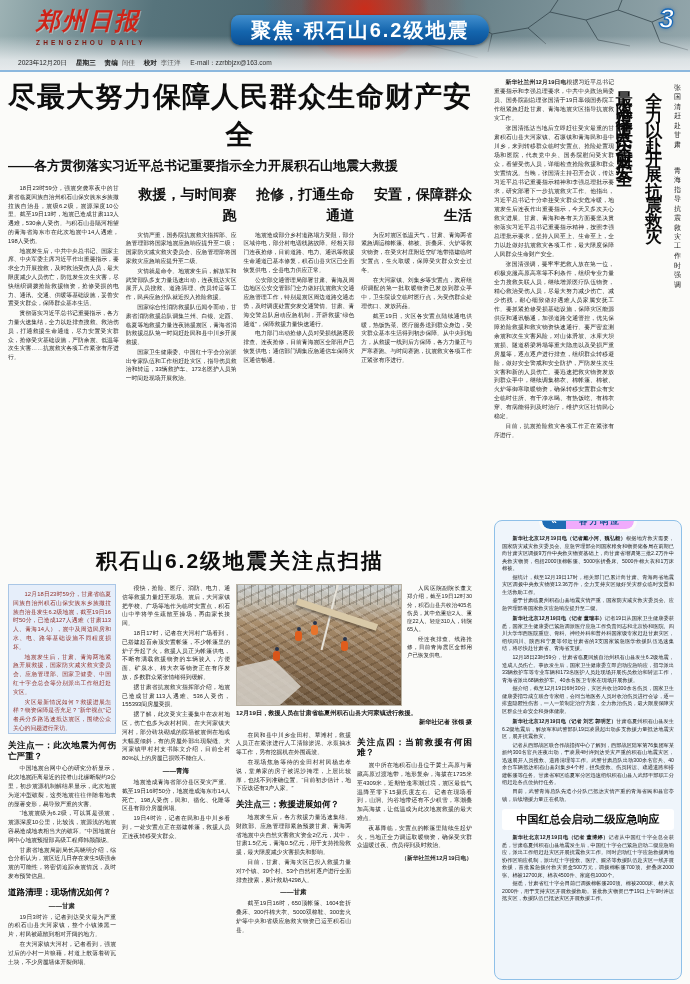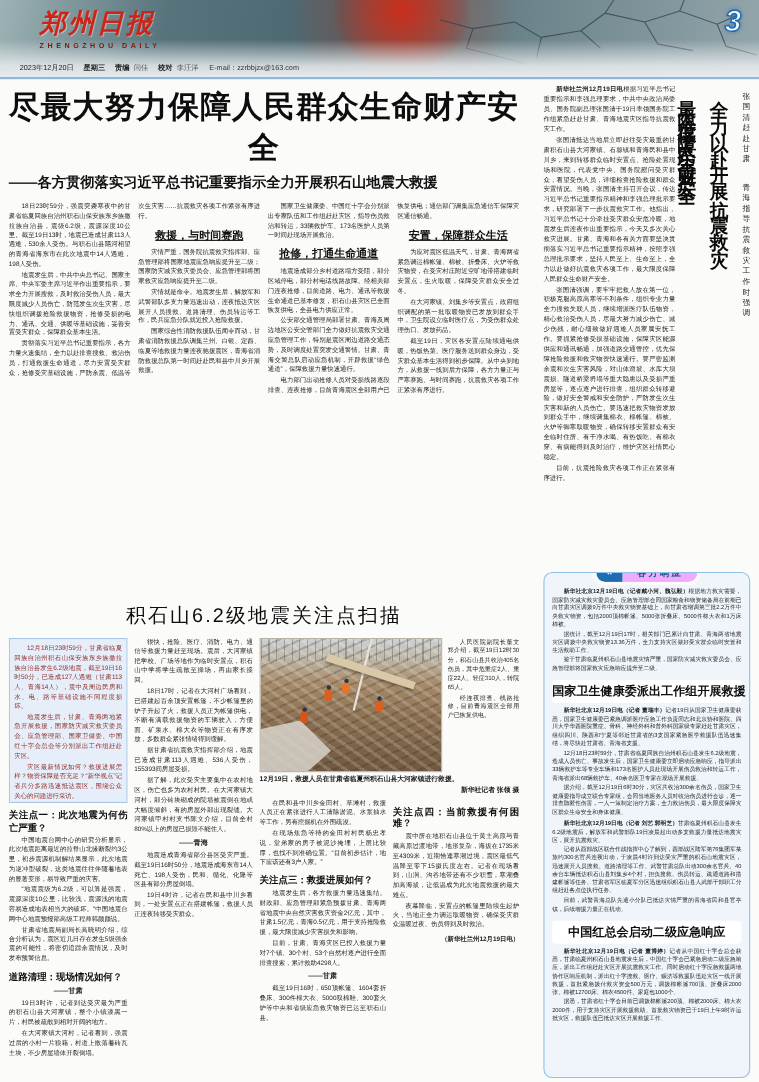--- a/index.html
+++ b/index.html
@@ -38,24 +38,24 @@
   .rightcol{flex:1;min-width:0;display:flex;flex-direction:column;}
 
   p{margin:0;text-indent:2em;}
   .cols4 p,.scol p,.zgq-body p,.resp-body p,.intro-box p,.photo-side p{margin:0 0 1px;}
 
   
   .mainhead{font-size:28px;font-weight:bold;text-align:center;margin:0 0 3px;letter-spacing:1px;color:#0d0d0d;}
   .subhead{font-size:13px;font-weight:bold;margin:0 0 9px;color:#111;}
   .cols4{height:352px;overflow:hidden;columns:4;column-gap:7px;
       font-size:5.8px;line-height:1.52;text-align:justify;color:#222;}
-  p.sub{font-weight:bold;text-align:center;text-indent:0;font-size:10px;margin:5px 0 4px;color:#101010;text-decoration:underline;}
-
-  
-  .scanhead{font-size:18px;font-weight:normal;text-align:center;margin:11px 0 9px;letter-spacing:2px;color:#0d0d0d;}
+  p.sub{font-weight:bold;text-align:right;text-indent:0;font-size:14px;margin:5px 0 4px;color:#101010;}
+
+  
+  .scanhead{font-size:21px;font-weight:bold;text-align:center;margin:11px 0 9px;letter-spacing:2px;color:#0d0d0d;}
   .scan-grid{display:flex;gap:6px;height:414px;overflow:hidden;}
   .scol{font-size:5.8px;line-height:1.52;text-align:justify;overflow:hidden;color:#222;}
   .c1,.c2{width:108px;flex:none;height:414px;}
   .intro-box{background:#e6eefa;border:1px solid #a9c6e6;padding:5px 4px;color:#8f2f28;
       height:138px;overflow:hidden;font-size:5.8px;line-height:1.52;text-align:justify;margin-bottom:5px;}
   p.h3{font-weight:bold;font-size:8.6px;line-height:1.25;text-indent:0;margin:6px 0 3px;color:#0d0d0d;}
   p.h4{font-weight:bold;font-size:6.6px;text-align:center;text-indent:0;margin:3px 0 2px;}
   p.end{text-align:right;text-indent:0;font-weight:bold;margin-top:4px;}
   .pwrap{flex:1;min-width:0;display:flex;flex-direction:column;}
   .photo-row{display:flex;gap:5px;height:122px;flex:none;}
@@ -119,20 +119,21 @@
         <path d="M190 12 L198 0"></path>
           <path d="M258 10 L262 0"></path>
           <path d="M96 52 L118 58"></path>
       </g>
     </svg>
     <div class="hd-fade"></div>
     <div class="logo">
       <div class="logo-cn">郑州日报</div>
       <div class="logo-en">ZHENGZHOU DAILY</div>
     </div>
+    <div class="banner">聚焦·积石山6.2级地震</div>
     <div class="pageno">3</div>
     <div class="dateline">
       <span>2023年12月20日</span>
       <b>星期三</b>
       <b>责编</b>
       <span class="soft">闫佳</span>
       <b>校对</b>
       <span class="soft">李汪洋</span>
       <span class="mail">E-mail：zzrbbjzx@163.com</span>
     </div>
@@ -255,21 +256,20 @@
           <span class="pill-label">各方响应</span>
         </div>
         <article class="resp">
           <div class="resp-body">
               <p><b class="lead">新华社北京12月19日电（记者戴小河、魏弘毅）</b><span>根据地方救灾需要，国家防灾减灾救灾委员会、应急管理部会同国家粮食和物资储备局在前期已向甘肃灾区调拨9万件中央救灾物资基础上，向甘肃省增调第三批2.2万件中央救灾物资，包括2000顶棉帐篷、5000张折叠床、5000件棉大衣和1万床棉被。</span></p>
               <p><b class="lead"></b><span>据统计，截至12月19日17时，相关部门已累计向甘肃、青海两省地震灾区调拨中央救灾物资13.36万件，全力支持灾区做好受灾群众临时安置和生活救助工作。</span></p>
               <p><b class="lead"></b><span>鉴于甘肃临夏州积石山县地震灾情严重，国家防灾减灾救灾委员会、应急管理部将国家救灾应急响应提升至二级。</span></p>
             </div>
         </article>
         <article class="resp">
-          <h3>国家卫生健康委派出工作组开展救援</h3>
           <div class="resp-body">
               <p><b class="lead">新华社北京12月19日电（记者 董瑞丰）</b><span>记者19日从国家卫生健康委获悉，国家卫生健康委已紧急调派医疗应急工作负责同志和北京协和医院、四川大学华西医院重症、骨科、神经外科和普外科国家级专家赶赴甘肃灾区，组织四川、陕西和宁夏等邻近甘肃省的3支国家紧急医学救援队伍迅速集结，将尽快赴甘肃省、青海省支援。</span></p>
               <p><b class="lead"></b><span>12月18日23时59分，甘肃省临夏回族自治州积石山县发生6.2级地震，造成人员伤亡。事故发生后，国家卫生健康委立即启动应急响应，指导派出33辆救护车等专业车辆和173名医护人员赴现场开展伤员救治和转运工作，青海省派出68辆救护车、40余名医卫专家在现场开展救援。</span></p>
               <p><b class="lead"></b><span>据介绍，截至12月19日6时30分，灾区共收治300余名伤员，国家卫生健康委指导成立联合专家组，会同当地医务人员对收治伤员进行会诊，逐一排查隐匿性伤害，一人一策制定治疗方案，全力救治伤员，最大限度保障灾区群众生命安全和身体健康。</span></p>
             </div>
         </article>
         <article class="resp">
           <div class="resp-body">
               <p><b class="lead">新华社北京12月19日电（记者 刘艺 郭明芝）</b><span>甘肃临夏州积石山县发生6.2级地震后，解放军和武警部队19日凌晨起出动多支救援力量抵达地震灾区，展开抗震救灾。</span></p>
               <p><b class="lead"></b><span>记者从西部战区联合作战指挥中心了解到，西部战区陆军第76集团军某旅约300名官兵连夜出动，于凌晨4时许到达受灾严重的积石山地震灾区，迅速展开人员搜救、道路清理等工作。武警甘肃总队出动300余名官兵、40余台车辆抵达积石山县刘集乡4个村，担负搜救、伤员转运、疏通道路和搭建帐篷等任务。甘肃省军区临夏军分区迅速组织积石山县人武部干部职工分组赶赴各点位执行任务。</span></p>

